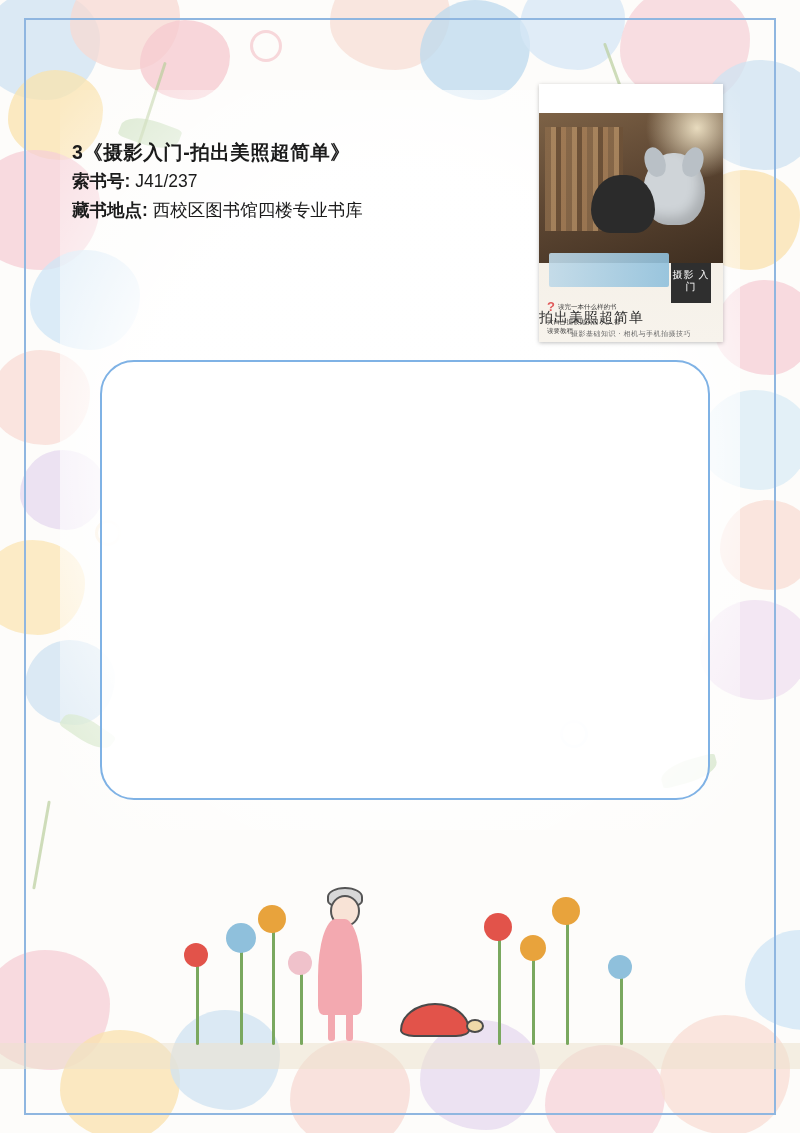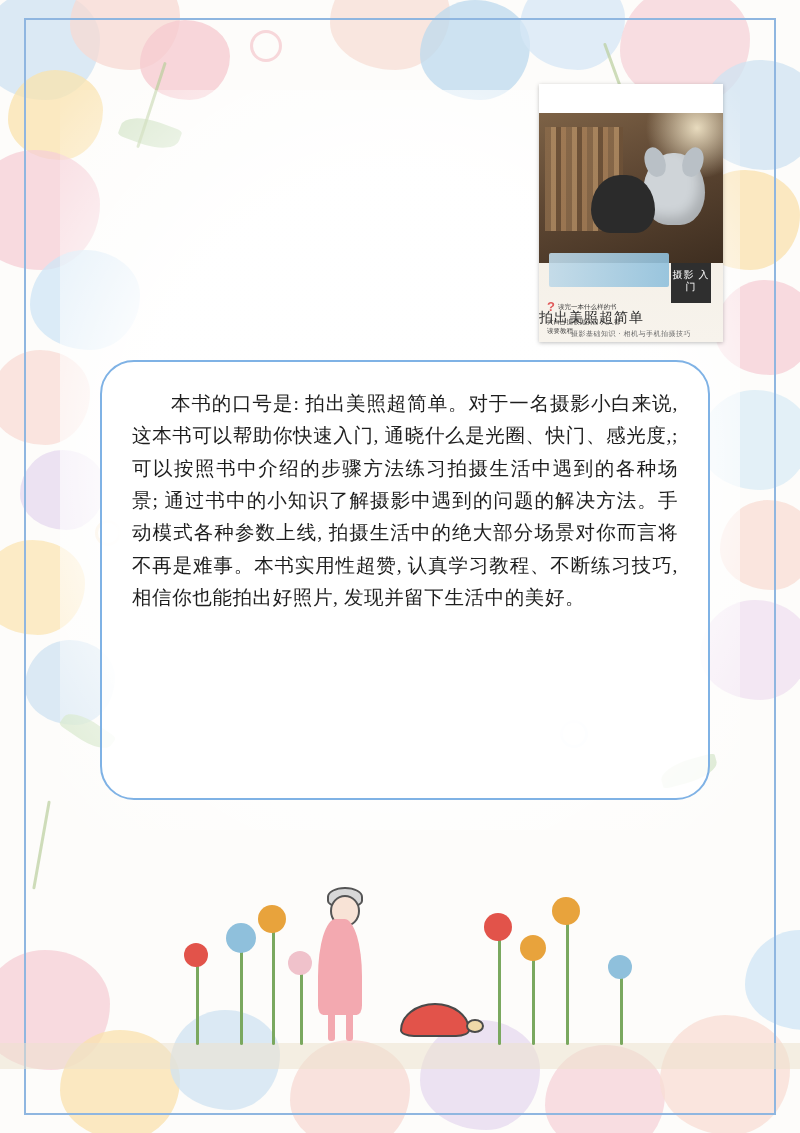--- a/index.html
+++ b/index.html
@@ -369,20 +369,31 @@
     <div class="stem" style="left:40px;  top:800px; width:3px; height:90px; transform:rotate(10deg);"></div>
     <div class="ring" style="left:250px; top:30px;  width:26px; height:26px; border:3px solid #f2b8c0;"></div>
     <div class="ring" style="left:560px; top:720px; width:22px; height:22px; border:3px solid #a9cde8;"></div>
     <div class="ring" style="left:95px;  top:520px; width:20px; height:20px; border:3px solid #f0c98f;"></div>
   </div>
 
   <div class="center-wash"></div>
 
   <div class="frame"></div>
 
+  <div class="header">
+    <div class="book-title">3《摄影入门-拍出美照超简单》</div>
+    <div class="meta-row">
+      <span class="meta-label">索书号:</span>
+      <span class="meta-value">J41/237</span>
+    </div>
+    <div class="meta-row">
+      <span class="meta-label">藏书地点:</span>
+      <span class="meta-value">西校区图书馆四楼专业书库</span>
+    </div>
+  </div>
 
   <div class="cover-wrap">
     <div class="cover-photo">
       <div class="cover-top">
         <div class="shelf"></div>
         <div class="window-light"></div>
         <div class="dog">
           <div class="dog-ear-l"></div>
           <div class="dog-ear-r"></div>
         </div>
@@ -390,21 +401,20 @@
       </div>
       <div class="cover-book-strip"></div>
       <div class="badge-ph">摄影 入门</div>
       <div class="cover-main-title">拍出美照超简单</div>
       <div class="cover-sub">摄影基础知识 · 相机与手机拍摄技巧</div>
       <div class="cover-q"><span class="qmark">?</span><span>读完一本什么样的书 大白占据被抛的目 人人都读要教程</span></div>
     </div>
   </div>
 
   <div class="text-card">
-    <p class="para">本书的口号是: 拍出美照超简单。对于一名摄影小白来说, 这本书可以帮助你快速入门, 通晓什么是光圈、快门、感光度,;可以按照书中介绍的步骤方法练习拍摄生活中遇到的各种场景; 通过书中的小知识了解摄影中遇到的问题的解决方法。手动模式各种参数上线, 拍摄生活中的绝大部分场景对你而言将不再是难事。本书实用性超赞, 认真学习教程、不断练习技巧, 相信你也能拍出好照片, 发现并留下生活中的美好。</p>
   </div>
 
   <div class="bottom-illo">
     <div class="ground"></div>
 
     <div class="flower-stem" style="left:240px; height:100px;"></div>
     <div class="flower-head" style="left:226px; bottom:180px; width:30px; height:30px; background:#8fc0dc;"></div>
     <div class="flower-stem" style="left:272px; height:120px;"></div>
     <div class="flower-head" style="left:258px; bottom:200px; width:28px; height:28px; background:#e8a33c;"></div>
     <div class="flower-stem" style="left:300px; height:78px;"></div>

